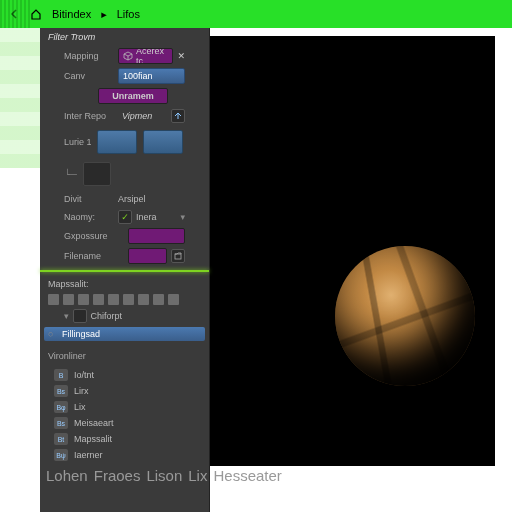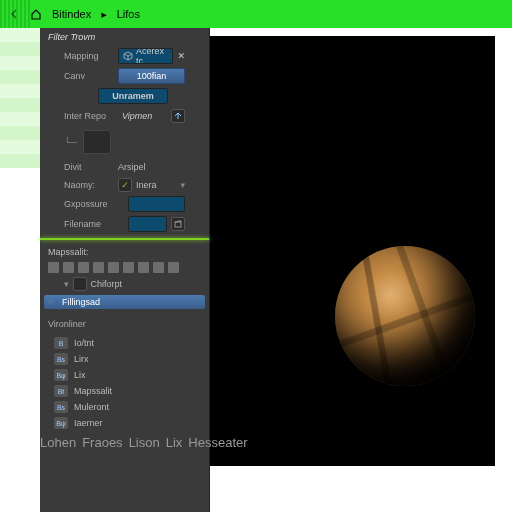--- a/index.html
+++ b/index.html
@@ -44,24 +44,24 @@
     display:flex; flex-direction:column;
     font-size:9px;
     border-right:1px solid #222;
   }
   .panel .title {
     padding:4px 8px; font-style:italic; color:#ddd;
   }
   .row { display:flex; align-items:center; gap:4px; padding:2px 24px; min-height:18px; }
   .label { width:50px; color:#aaa; overflow:hidden; white-space:nowrap; }
   .field {
-    flex:1; height:16px; background:#0c4a6e; border:1px solid #222; border-radius:2px;
+    flex:1; height:16px; background:#701a75; border:1px solid #222; border-radius:2px;
     display:flex; align-items:center; padding:0 4px; color:#ccc; overflow:hidden;
   }
-  .field.selected { background:linear-gradient(#4b79b0,#3a5e8b); color:#fff; border-color:#2a4a72;justify-content:center; }
+  .field.selected { background:linear-gradient(#4b79b0,#3a5e8b); color:#fff; border-color:#2a4a72; }
   .mini { width:14px; height:14px; background:#2a2a2a; border:1px solid #555; border-radius:2px;
           display:flex; align-items:center; justify-content:center; }
   .subrow { padding-left:58px; }
   .chip {
     display:inline-block; width:40px; height:24px; border-radius:2px;
     background:linear-gradient(#4e7aa8,#355d85); margin:2px; border:1px solid #274662;
   }
   .chip.dark { background:#2a2a2a; border-color:#444; width:28px; }
   .divider { height:2px; background:#7ed321; margin:4px 0; box-shadow:0 0 4px #7ed321; }
   .section { padding:3px 8px; color:#bbb; }
@@ -77,21 +77,21 @@
   .tree-item .caret { width:8px; color:#888; }
   .tree-header { padding:4px 8px; color:#aaa; margin-top:4px; }
   .tree-leaf {
     display:flex; align-items:center; gap:6px; padding:2px 10px; color:#bbb;
   }
   .tree-leaf .badge {
     width:14px; height:12px; border-radius:2px; background:#555;
     display:flex; align-items:center; justify-content:center; color:#9cf; font-size:7px;
   }
   .footer { margin-top:auto; padding:4px 6px; color:#999; border-top:1px solid #222;}
-  .tabs { display:flex; gap:6px; padding:2px 0; font-size:13px; color:#999;}
+  .tabs { display:flex; gap:6px; padding:2px 6px; font-size:15px; color:#999;}
   .leftstrip {
     position:absolute; left:0; top:28px; width:40px; height:140px;
     background:repeating-linear-gradient(0deg,#b8f0a8 0 14px,#d2f8c8 14px 28px);
     opacity:.6;
   }
   .tick { color:#7ed321; }
   .x { color:#ccc; }
   svg { display:block; }
 </style>
 </head>
@@ -151,20 +151,27 @@
   <div class="row">
     <div class="label">Inter Repo</div>
     <div class="field" style="background:transparent;border:none;font-style:italic;">Vipmen</div>
     <span class="mini">
       <svg width="8" height="8" viewBox="0 0 8 8">
           <path d="M1 4 L4 1 L7 4 M4 1 V7" stroke="#8ac6ff" fill="none" stroke-width="1"></path>
         </svg>
     </span>
   </div>
 
+  <div class="row">
+    <div class="label">Lurie 1</div>
+    <div style="display:flex;gap:2px;">
+      <div class="chip"></div>
+      <div class="chip"></div>
+    </div>
+  </div>
   <div class="row" style="padding-left:24px">
     <span style="color:#888">└─</span>
     <div class="chip dark"></div>
   </div>
 
   <div class="row">
     <div class="label">Divit</div>
     <div style="flex:1;color:#bbb">Arsipel</div>
   </div>
 
@@ -230,26 +237,26 @@
       </div>
     <div class="tree-leaf">
         <span class="badge">Bs</span>
         <span>Lirx</span>
       </div>
     <div class="tree-leaf">
         <span class="badge">Bφ</span>
         <span>Lix</span>
       </div>
     <div class="tree-leaf">
+        <span class="badge">Bs</span>
+        <span>Meisaeart</span>
+      </div>
+    <div class="tree-leaf">
         <span class="badge">Bt</span>
         <span>Mapssalit</span>
-      </div>
-    <div class="tree-leaf">
-        <span class="badge">Bs</span>
-        <span>Muleront</span>
       </div>
     <div class="tree-leaf">
         <span class="badge">Bψ</span>
         <span>Iaerner</span>
       </div>
   </div>
 
   <div class="tabs">
     <span>Lohen</span>
     <span>Fraoes</span>

